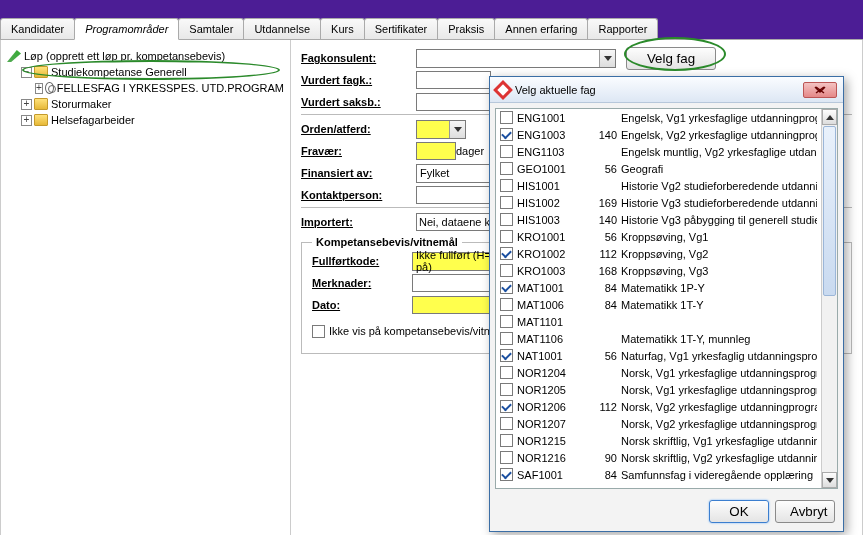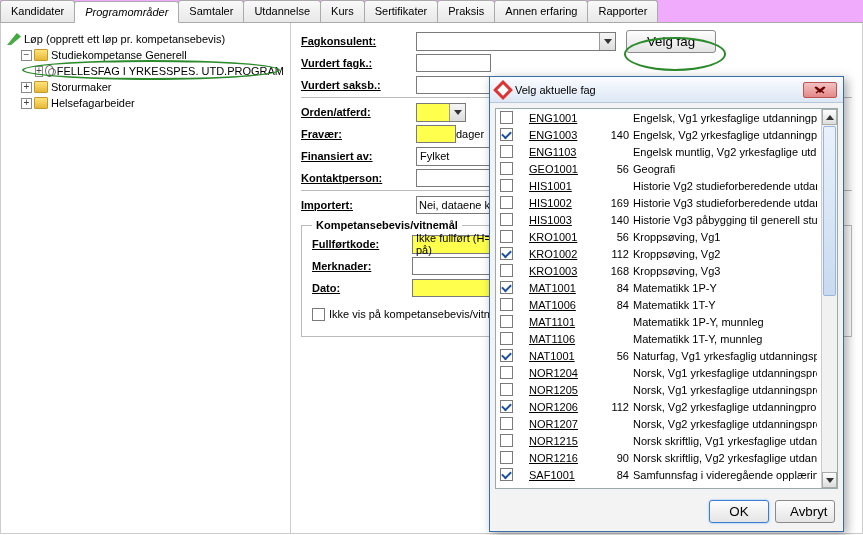--- a/index.html
+++ b/index.html
@@ -9,22 +9,23 @@
     font-size: 11px;
     background: #fefefe;
     width: 863px;
     height: 535px;
     position: relative;
     overflow: hidden;
   }
   .tabs {
     display: flex;
     border-bottom: 1px solid #aaa;
-    background: #f0abfc;
-    padding-top: 0;
+    background: #4c1d95;
+    padding-top: 17px;
+    align-items: flex-end;
   }
   .tab {
     padding: 4px 10px;
     border: 1px solid #aaa;
     border-bottom: none;
     background: linear-gradient(#f9f9f9,#e8e8e8);
     margin-right: -1px;
     cursor: pointer;
     border-radius: 3px 3px 0 0;
   }
@@ -192,21 +193,21 @@
     position: relative;
   }
   .list {
     position:absolute; inset:0; overflow-y:auto;
   }
   .lrow {
     display:flex; align-items:center;
     height:17px; padding: 0 4px;
     white-space: nowrap;
   }
-  .lrow .code { width:70px; margin-left:12px;text-decoration:underline; }
+  .lrow .code { width:70px; margin-left:0; }
   .lrow .hrs { width:30px; text-align:right; margin-right:4px; }
   .lrow .name { flex:1; overflow:hidden; text-overflow:clip; }
   .dlg-foot {
     display:flex; justify-content:flex-end;
     padding: 6px 8px 8px 8px; gap:6px;
   }
   .scrollbar-y {
     position:absolute; right:0; top:0; bottom:0; width:16px;
     background:#f1f1f1; border-left:1px solid #ccc;
   }
@@ -430,21 +431,20 @@
         <div class="lrow">
           <span class="chk"></span>
           <span class="code">MAT1006</span>
           <span class="hrs">84</span>
           <span class="name">Matematikk 1T-Y</span>
         </div>
         <div class="lrow">
           <span class="chk"></span>
           <span class="code">MAT1101</span>
           <span class="hrs"></span>
-          <span class="name">Matematikk 1P-Y, munnleg</span>
         </div>
         <div class="lrow">
           <span class="chk"></span>
           <span class="code">MAT1106</span>
           <span class="hrs"></span>
           <span class="name">Matematikk 1T-Y, munnleg</span>
         </div>
         <div class="lrow">
           <span class="chk checked"></span>
           <span class="code">NAT1001</span>

